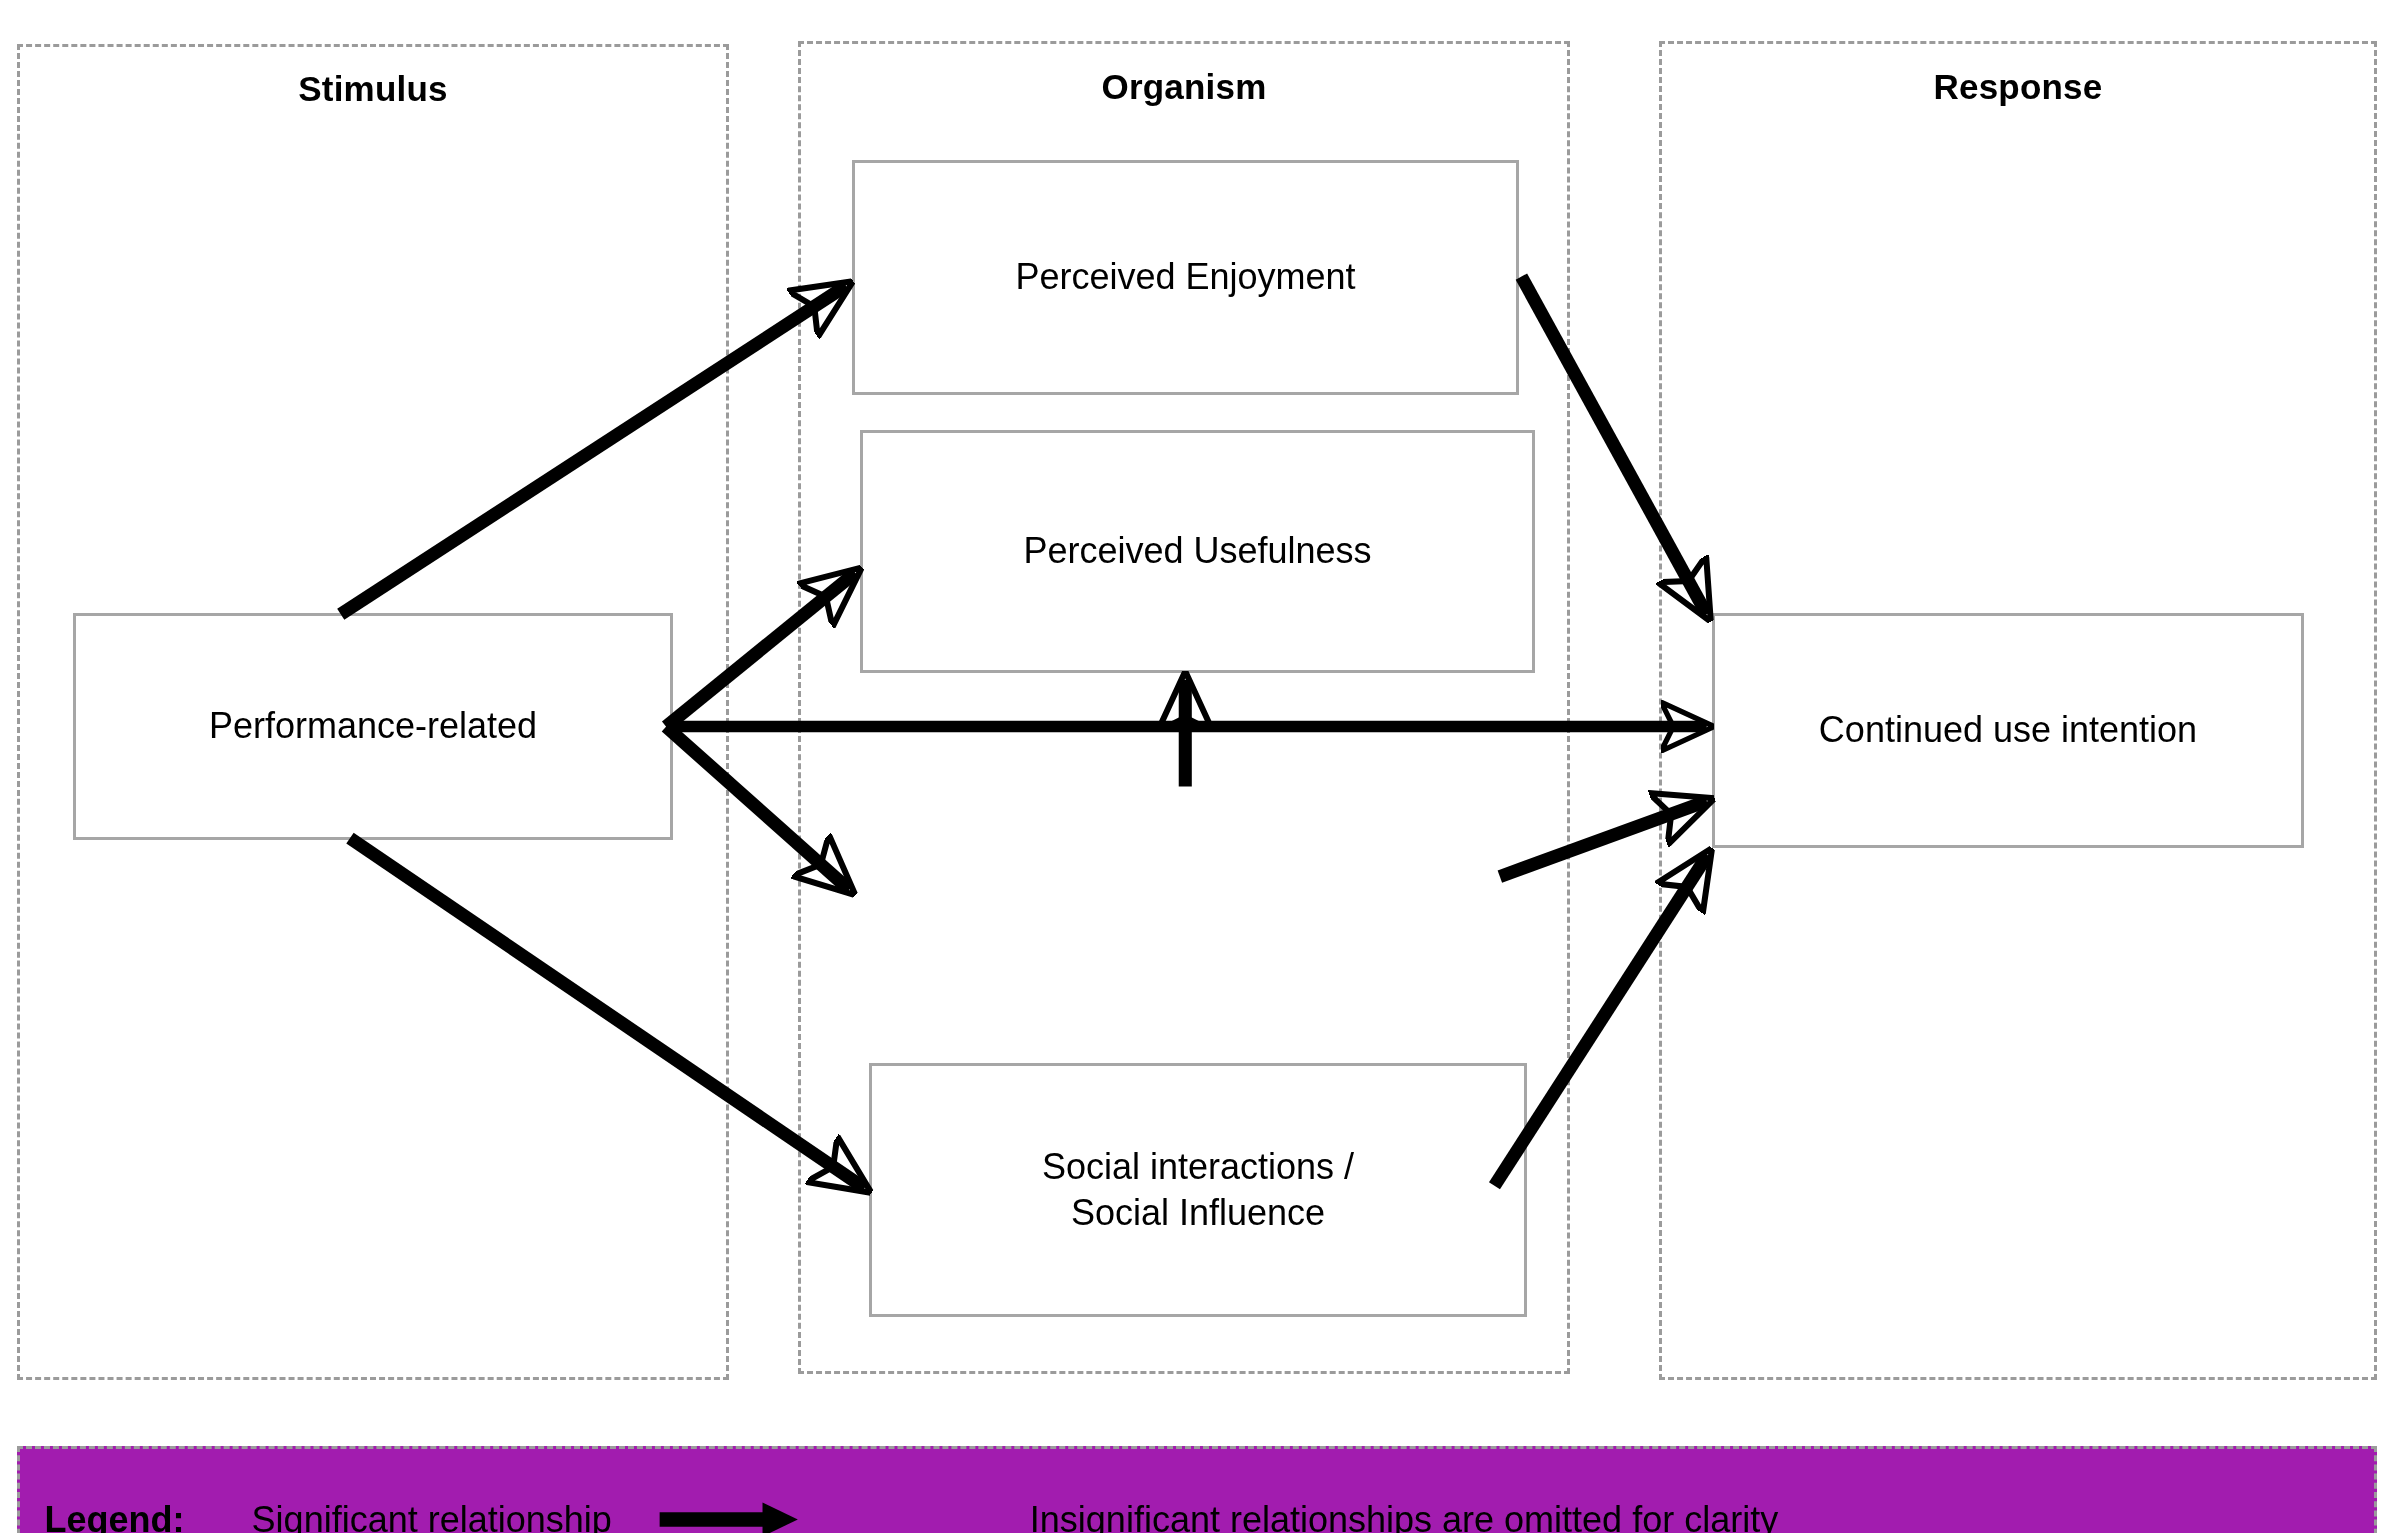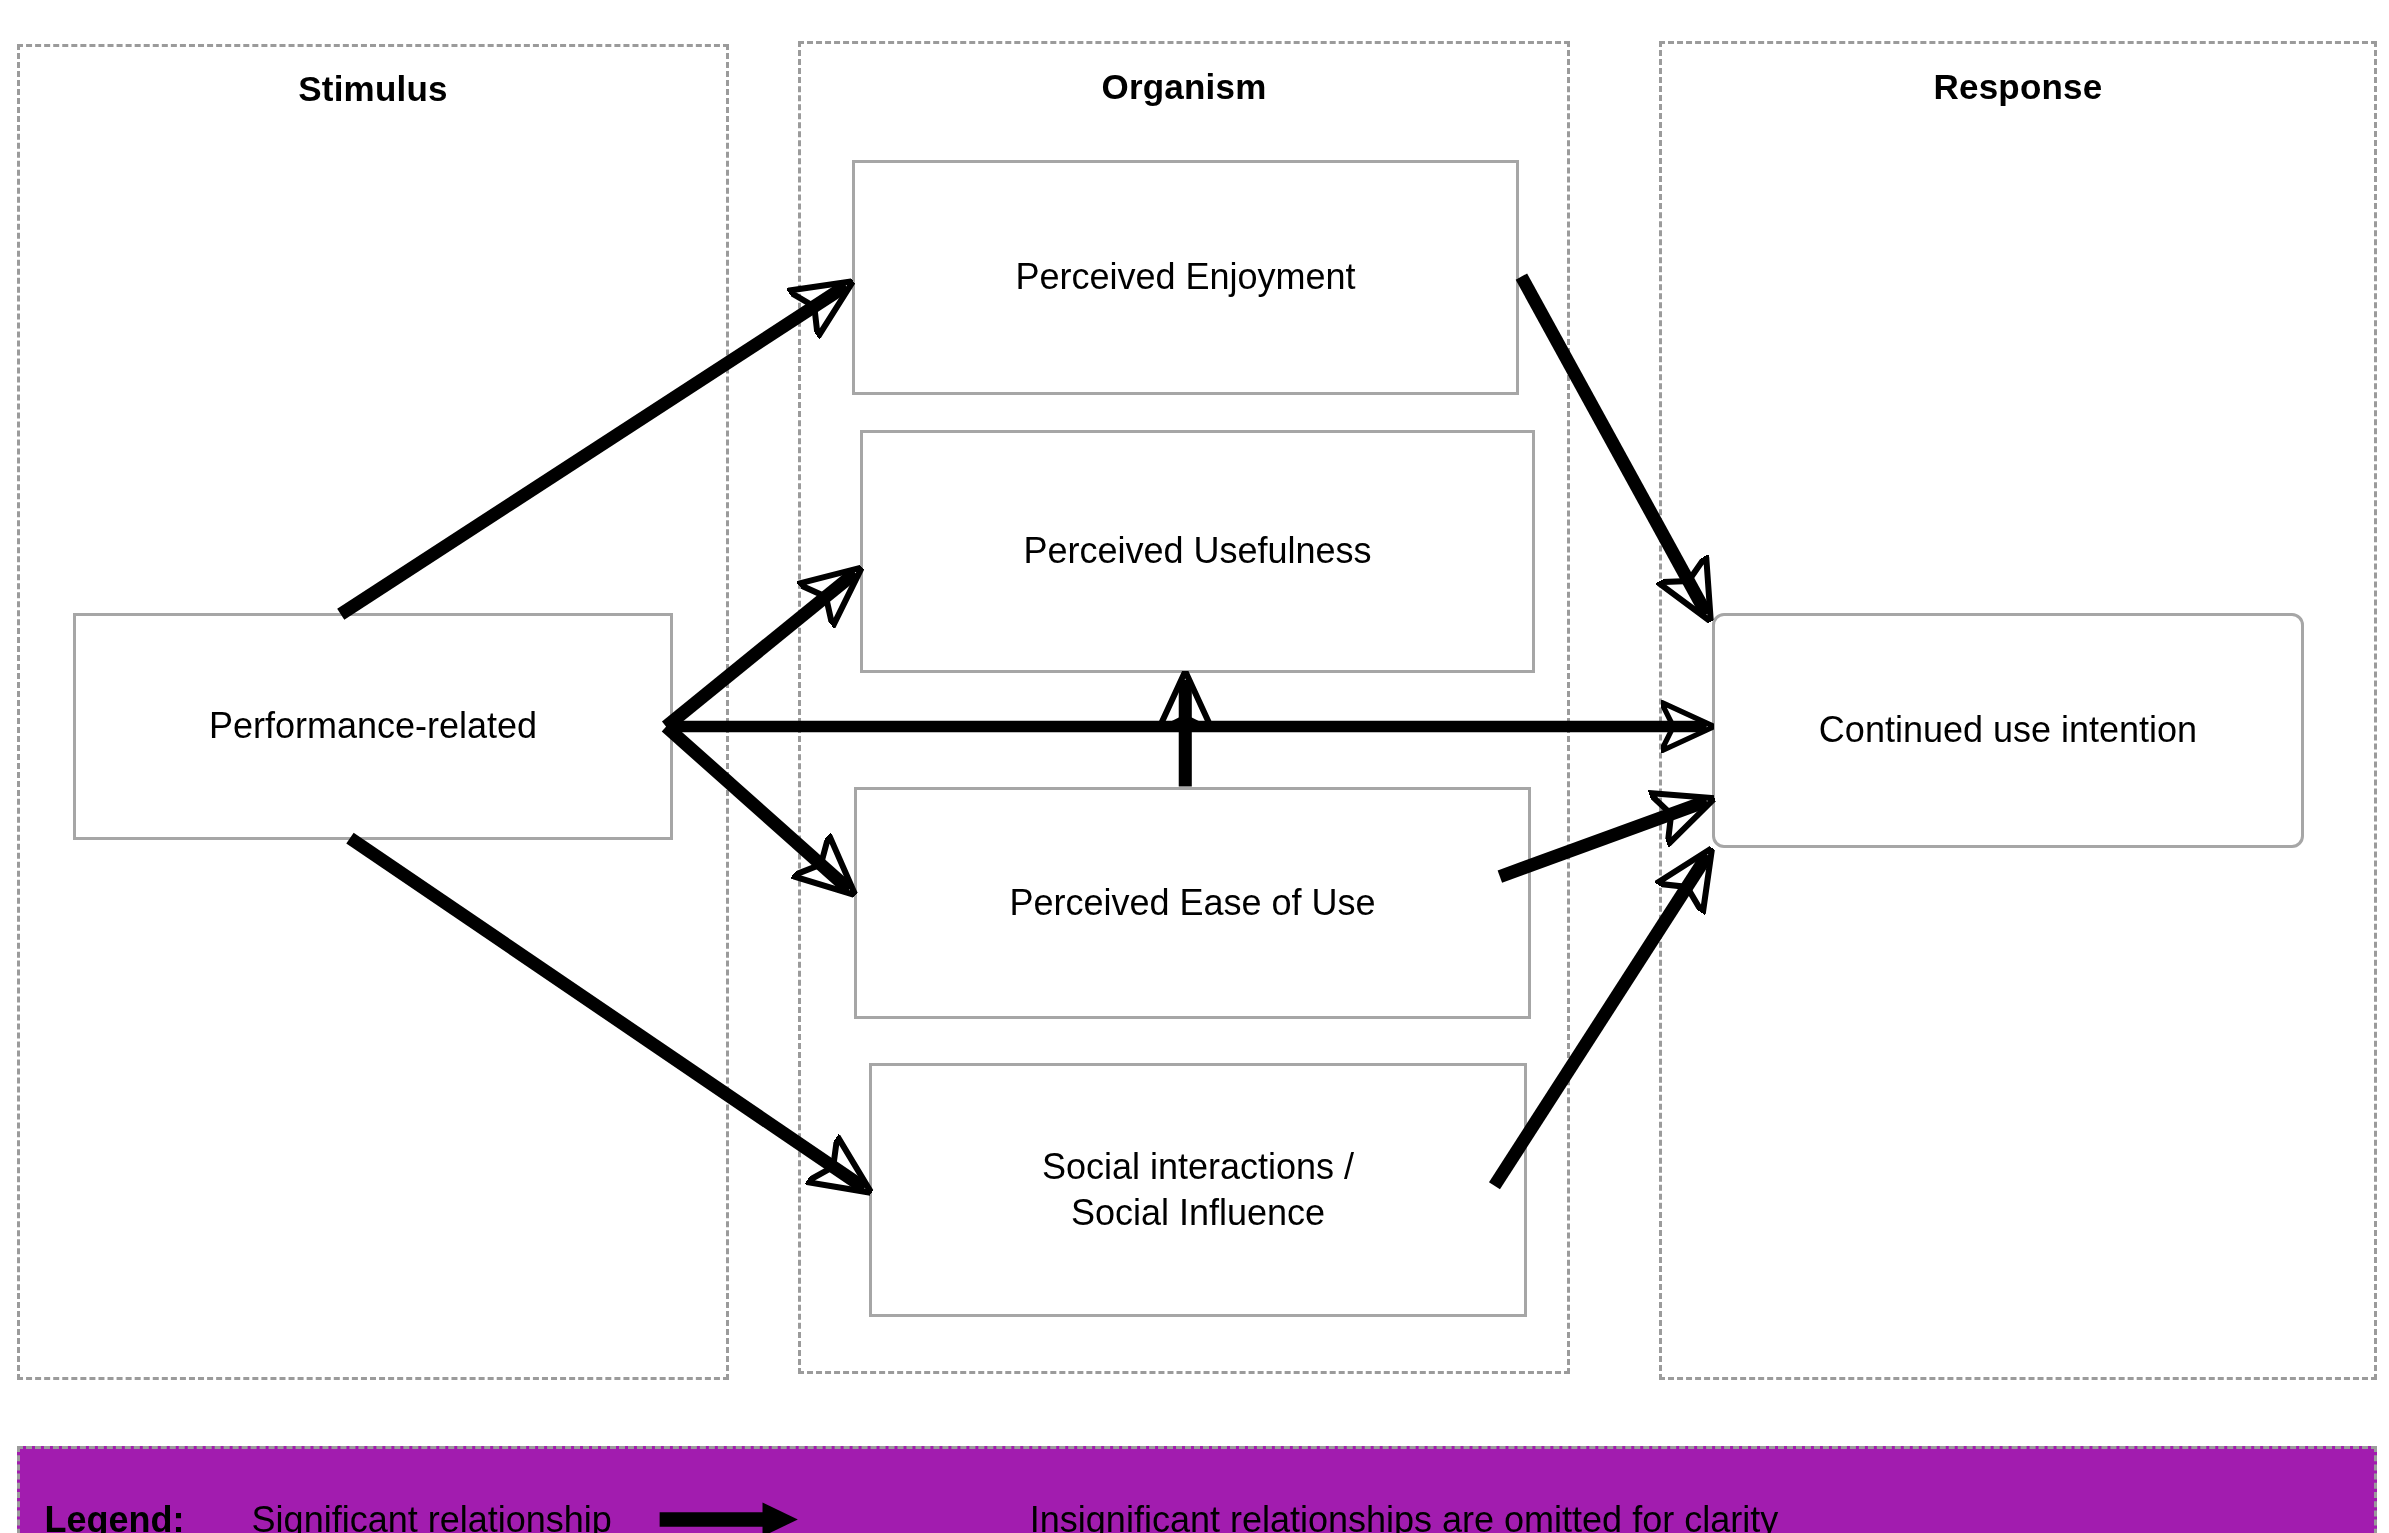--- a/index.html
+++ b/index.html
@@ -135,32 +135,29 @@
   </div>
 
   <div class="node" style="left:860px; top:398px; width:675px; height:243px;">
     <span>Perceived Usefulness</span>
   </div>
 
   <div class="node" style="left:852px; top:128px; width:667px; height:235px;">
     <span>Perceived Enjoyment</span>
   </div>
 
-  <div class="node" style="left:854px; top:755px; width:677px; height:232px;">
-    <span>Perceived Ease of Use</span>
-  </div>
 
   <div class="node" style="left:869px; top:1031px; width:658px; height:254px;">
     <span>
       <span>Social interactions /</span>
       <span>Social Influence</span>
     </span>
   </div>
 
-  <div class="node" style="left:1712px; top:581px; width:592px; height:235px;border-radius:12px;">
+  <div class="node" style="left:1712px; top:581px; width:592px; height:235px;">
     <span>Continued use intention</span>
   </div>
 
   <div id="legend" style="left:17px; top:1414px; width:2360px; height:98px;">
     <span class="legend-label">Legend:</span>
     <span class="legend-sig">Significant relationship</span>
     <span class="legend-arrow">
       <svg width="143" height="43" viewBox="0 0 186 56" aria-hidden="true">
         <line x1="2" y1="28" x2="140" y2="28" stroke="#000000" stroke-width="19"></line>
         <path d="M 136 6 L 182 28 L 136 50 Z" fill="#000000"></path>

